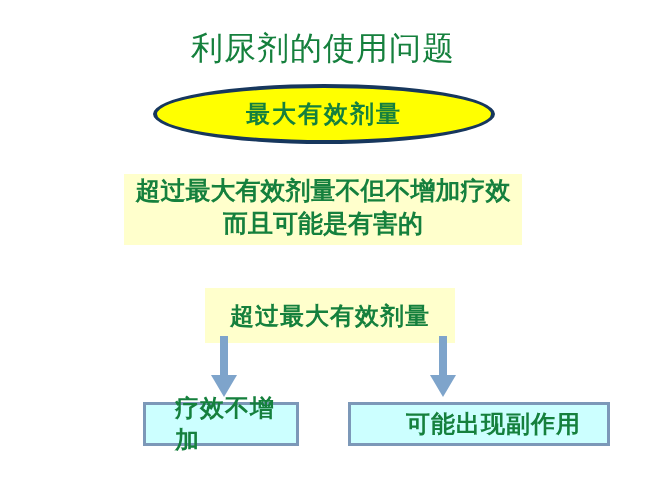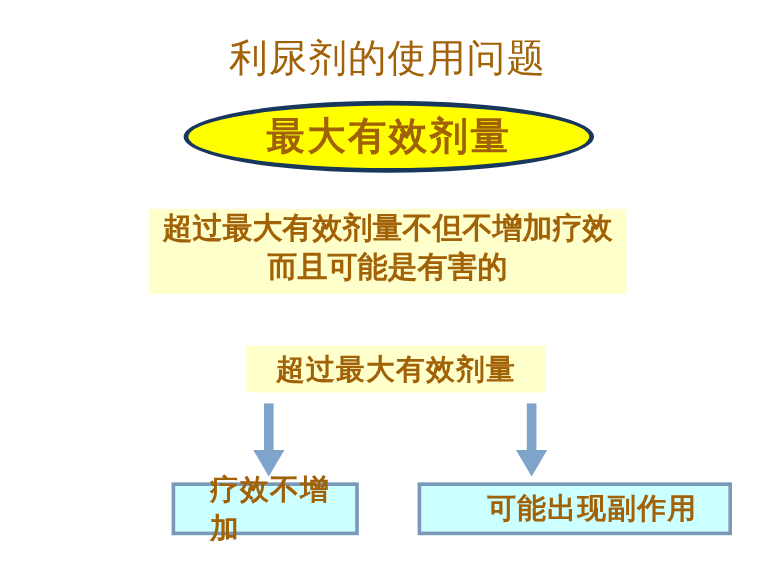--- a/index.html
+++ b/index.html
@@ -7,21 +7,21 @@
     padding: 0;
     background: #FFFFFF;
   }
   .stage {
     position: relative;
     width: 646px;
     height: 479px;
     background: #FFFFFF;
     overflow: hidden;
     font-family: "Liberation Sans", sans-serif;
-    color: #a16207;
+    color: #15803d;
   }
   .slide-title {
     position: absolute;
     top: 27px;
     left: 0;
     width: 100%;
     text-align: center;
     font-size: 32px;
     font-weight: normal;
     letter-spacing: 1px;
@@ -32,21 +32,21 @@
     left: 153px;
     top: 84px;
     width: 334px;
     height: 52px;
     background: #FFFF00;
     border: 4px solid #17375D;
     border-radius: 50%;
     display: flex;
     align-items: center;
     justify-content: center;
-    font-size: 32px;
+    font-size: 24px;
     font-weight: bold;
     letter-spacing: 2px;
   }
   .warning-box {
     position: absolute;
     left: 124px;
     top: 174px;
     width: 398px;
     height: 71px;
     background: #FFFFCC;
@@ -57,21 +57,21 @@
     text-align: center;
     font-size: 25px;
     font-weight: bold;
     line-height: 33px;
   }
   .exceed-box {
     position: absolute;
     left: 205px;
     top: 288px;
     width: 250px;
-    height: 39px;
+    height: 55px;
     background: #FFFFCC;
     display: flex;
     align-items: center;
     justify-content: center;
     font-size: 24px;
     font-weight: bold;
     letter-spacing: 1px;
   }
   .down-arrow {
     position: absolute;

